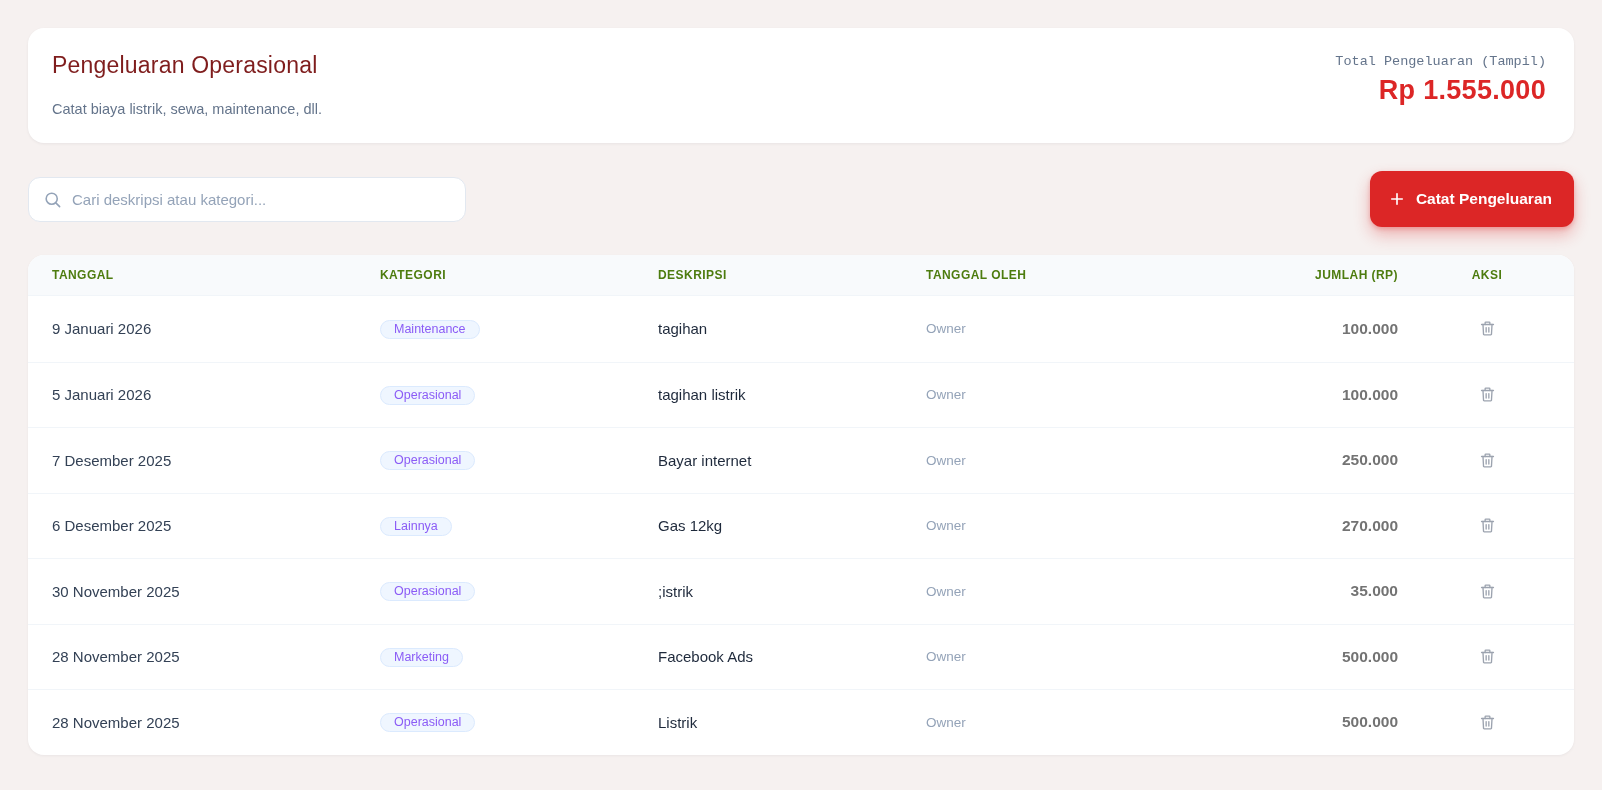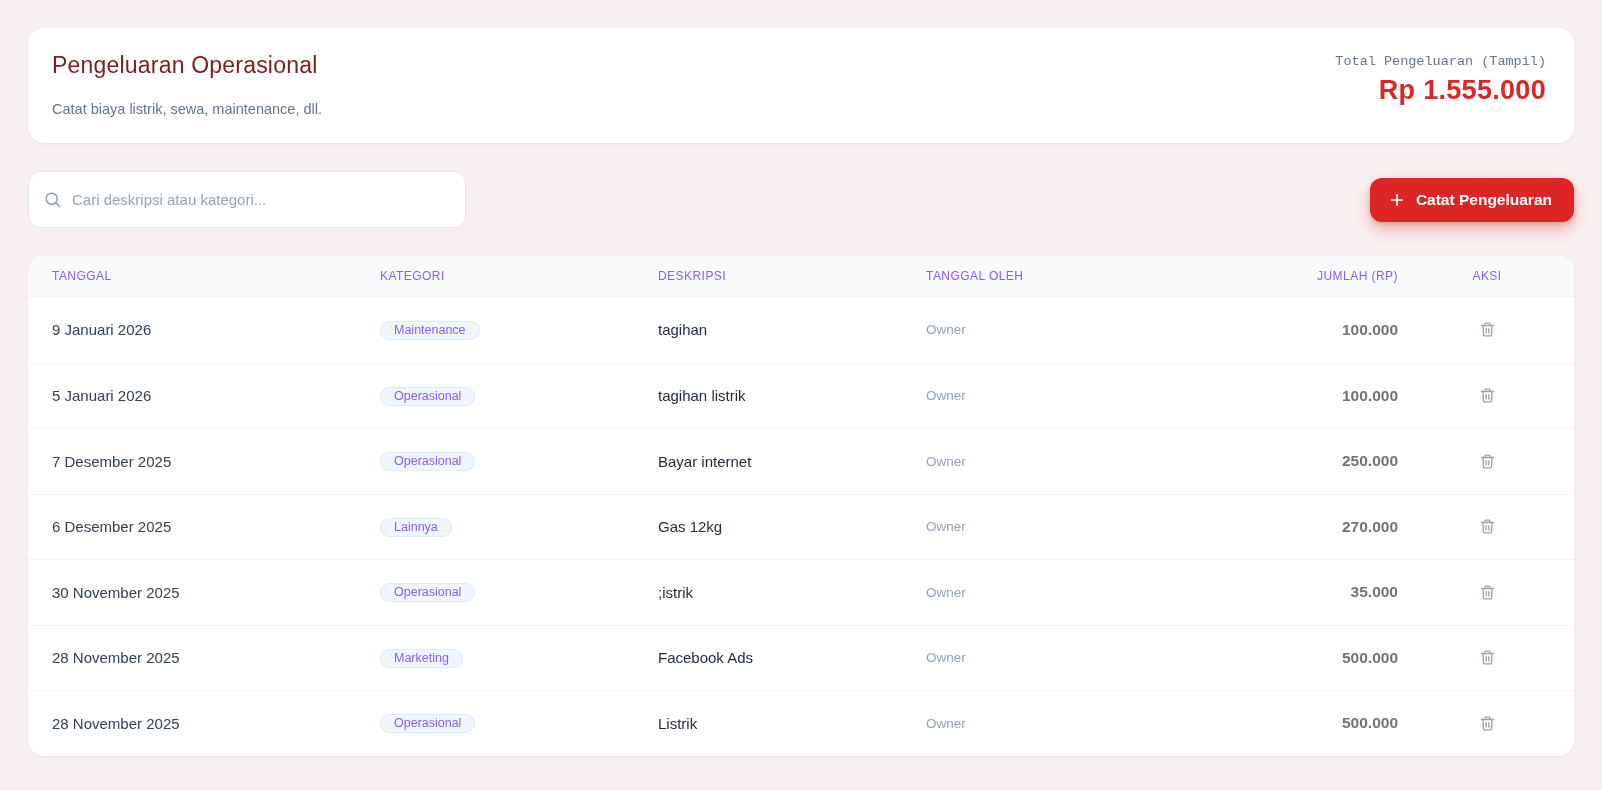--- a/index.html
+++ b/index.html
@@ -44,41 +44,41 @@
   }
 
   
   .toolbar {
     margin-top: 28px;
     display: flex;
     justify-content: space-between;
     align-items: center;
   }
   .search-box {
-    width: 438px; height: 57px;
+    width: 438px; height: 45px;
     background: #ffffff;
     border: 1px solid #e2e8f0;
     border-radius: 12px;
     display: flex;
     align-items: center;
     padding: 2px 14px;
     gap: 10px;
   }
   .search-box svg { flex: 0 0 auto; }
   .search-input {
     border: none; outline: none;
     flex: 1;
     font-size: 15px;
     font-family: inherit;
     color: #334155;
     background: transparent;
   }
   .search-input::placeholder { color: #94a3b8; }
   .add-button {
-    height: 44px;
+    height: 56px;
     background: #dc2626;
     color: #ffffff;
     border: none;
     border-radius: 12px;
     padding: 0 22px 0 18px;
     font-size: 15.5px;
     font-weight: 700;
     font-family: inherit;
     display: flex;
     align-items: center;
@@ -101,22 +101,22 @@
     align-items: center;
     padding: 0 24px;
   }
   .t-head {
     height: 41px;
     background: #f8fafc;
     border-bottom: 1px solid #f1f5f9;
   }
   .t-head span {
     font-size: 12px;
-    font-weight: 400;
-    color: #8b5cf6;
+    font-weight: 700;
+    color: #4d7c0f;
     letter-spacing: .45px;
   }
   .t-body .t-row { height: 65.5px; }
   .t-body .t-row + .t-row { border-top: 1px solid #f1f5f9; }
 
   .col-amount { text-align: right; padding-right: 26px; }
   .col-action { text-align: center; }
 
   .cell-date { font-size: 15px; color: #334155; }
   .cell-desc { font-size: 15px; color: #1e293b; }

